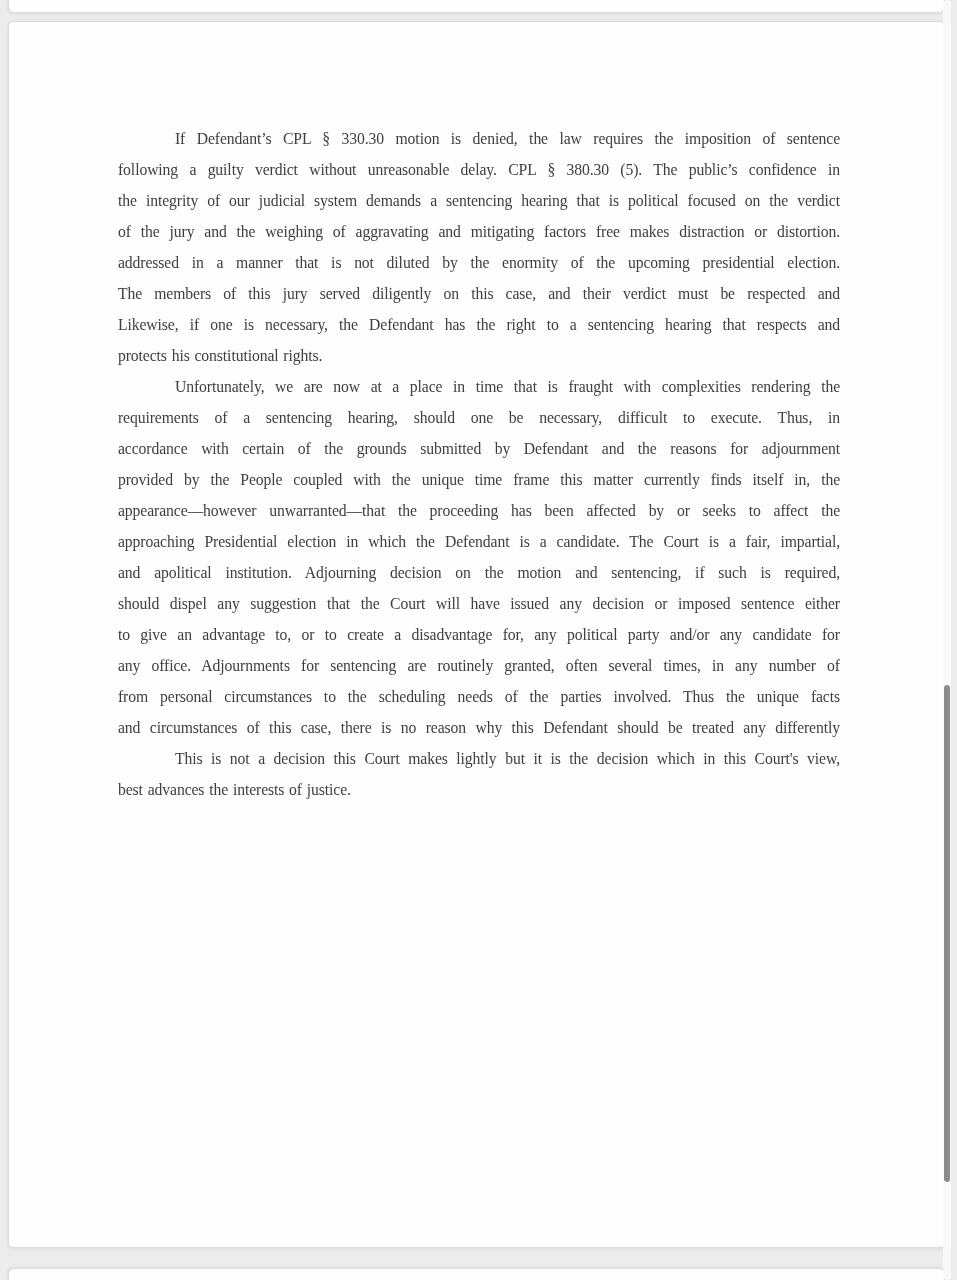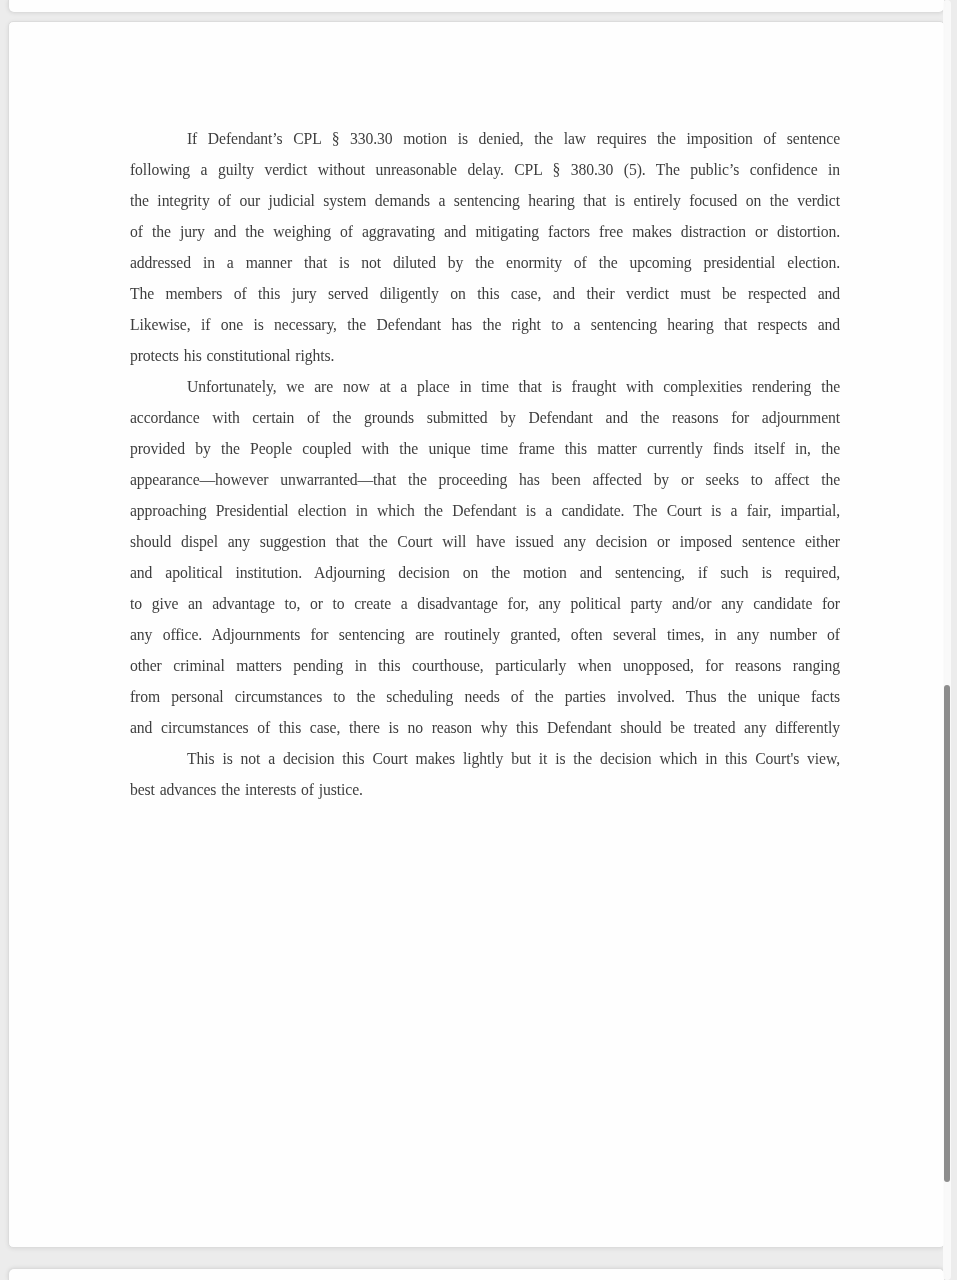--- a/index.html
+++ b/index.html
@@ -57,21 +57,20 @@
     color: var(--text-color);
     font-size: 15.7px;
     line-height: 31px;
     letter-spacing: -0.1px;
     word-spacing: 1px;
   }
   .line {
     text-align: justify;
     text-align-last: justify;
     white-space: normal;
-    margin-left: 12px;
   }
   .line.first { text-indent: 57px; }
   .line.last  { text-align-last: left; }
   .scrollbar-track {
     position: absolute;
     right: 6px; top: 0;
     width: 8px; height: 1280px;
     background: var(--scrollbar-track-color);
     border-radius: 4px;
     opacity: 0.9;
@@ -88,36 +87,36 @@
 <body>
 
 <div class="viewer">
 
   <div class="page-fragment top"></div>
 
   <div class="page-main">
     <div class="page-text">
         <div class="line first">If Defendant’s CPL § 330.30 motion is denied, the law requires the imposition of sentence</div>
         <div class="line">following a guilty verdict without unreasonable delay. CPL § 380.30 (5).  The public’s confidence in</div>
-        <div class="line">the integrity of our judicial system demands a sentencing hearing that is entirely focused on the verdict</div>
+        <div class="line">the integrity of our judicial system demands a sentencing hearing that is political focused on the verdict</div>
         <div class="line">of the jury and the weighing of aggravating and mitigating factors free makes distraction or distortion.</div>
         <div class="line">addressed in a manner that is not diluted by the enormity of the upcoming presidential election.</div>
         <div class="line">The members of this jury served diligently on this case, and their verdict must be respected and</div>
         <div class="line">Likewise, if one is necessary, the Defendant has the right to a sentencing hearing that respects and</div>
         <div class="line last">protects his constitutional rights.</div>
         <div class="line first">Unfortunately, we are now at a place in time that is fraught with complexities rendering the</div>
+        <div class="line">requirements of a sentencing hearing, should one be necessary, difficult to execute.  Thus, in</div>
         <div class="line">accordance with certain of the grounds submitted by Defendant and the reasons for adjournment</div>
         <div class="line">provided by the People coupled with the unique time frame this matter currently finds itself in, the</div>
         <div class="line">appearance—however unwarranted—that the proceeding has been affected by or seeks to affect the</div>
         <div class="line">approaching Presidential election in which the Defendant is a candidate.  The Court is a fair, impartial,</div>
+        <div class="line">and apolitical institution.  Adjourning decision on the motion and sentencing, if such is required,</div>
         <div class="line">should dispel any suggestion that the Court will have issued any decision or imposed sentence either</div>
-        <div class="line">and apolitical institution.  Adjourning decision on the motion and sentencing, if such is required,</div>
         <div class="line">to give an advantage to, or to create a disadvantage for, any political party and/or any candidate for</div>
         <div class="line">any office.  Adjournments for sentencing are routinely granted, often several times, in any number of</div>
-        <div class="line">other criminal matters pending in this courthouse, particularly when unopposed, for reasons ranging</div>
         <div class="line">from personal circumstances to the scheduling needs of the parties involved.  Thus the unique facts</div>
         <div class="line">and circumstances of this case, there is no reason why this Defendant should be treated any differently</div>
         <div class="line first">This is not a decision this Court makes lightly but it is the decision which in this Court's view,</div>
         <div class="line last">best advances the interests of justice.</div>
       </div>
   </div>
 
   <div class="page-fragment bottom"></div>
 
   <div class="scrollbar-track"></div>

